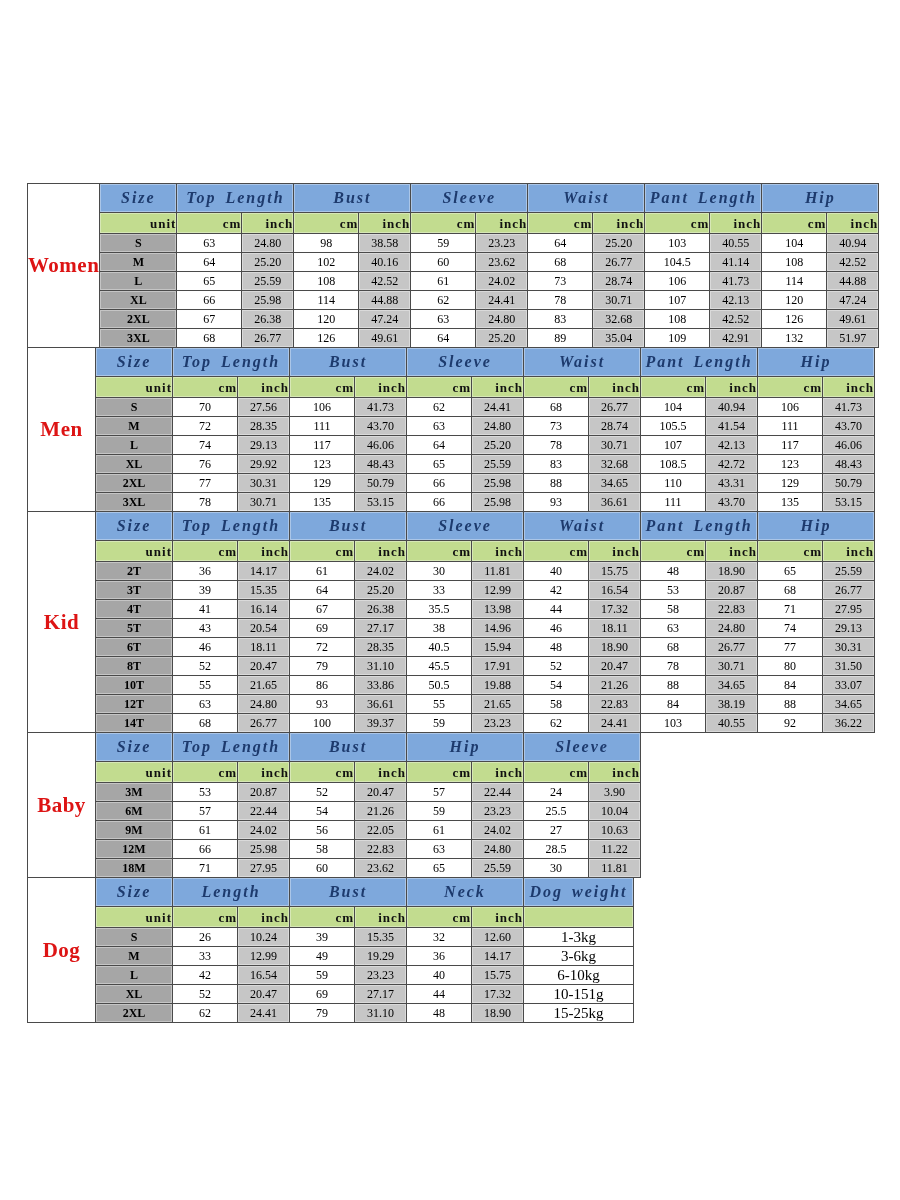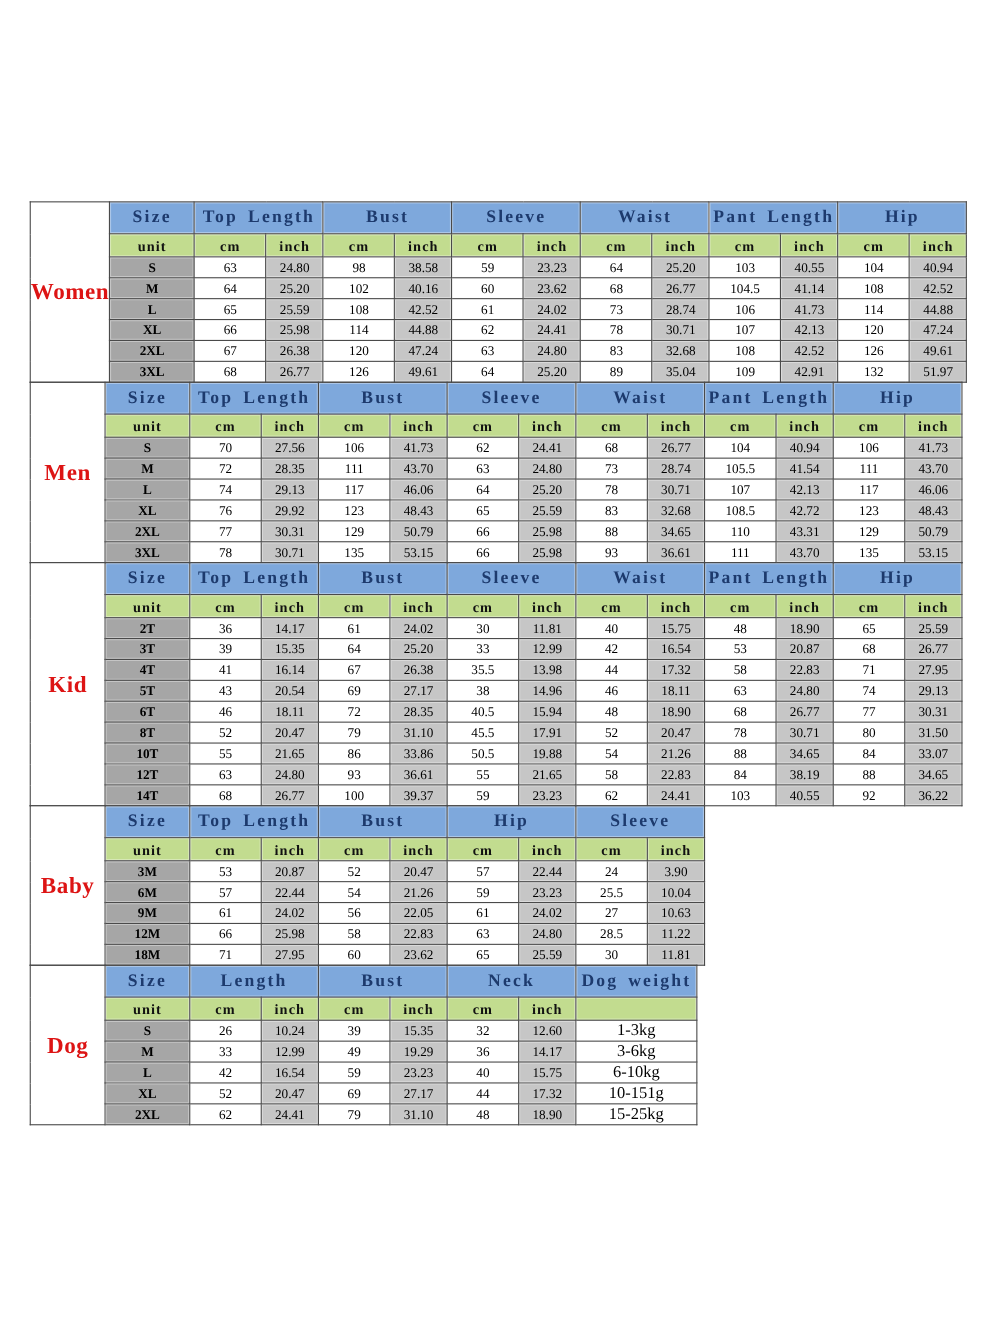--- a/index.html
+++ b/index.html
@@ -50,28 +50,30 @@
     letter-spacing: 0.5px;
   }
   td.hdr {
     background: var(--header-bg);
     color: var(--header-text);
     font-weight: bold;
     font-size: 16px;
     letter-spacing: 2px;
     word-spacing: 3px;
     height: 28px;
+    font-style: italic;
   }
   td.unit {
     background: var(--unit-bg);
     color: #111111;
     font-weight: bold;
     font-size: 13px;
     letter-spacing: 1px;
     height: 20px;
+    text-align: right;
   }
   td.size {
     background: var(--size-bg);
     color: #000000;
     font-weight: bold;
     font-size: 12px;
     height: 18px;
   }
   td.cm     { background: var(--cm-bg);   color: #000; font-size: 12px; height: 18px; }
   td.inch   { background: var(--inch-bg); color: #000; font-size: 12px; height: 18px; }

